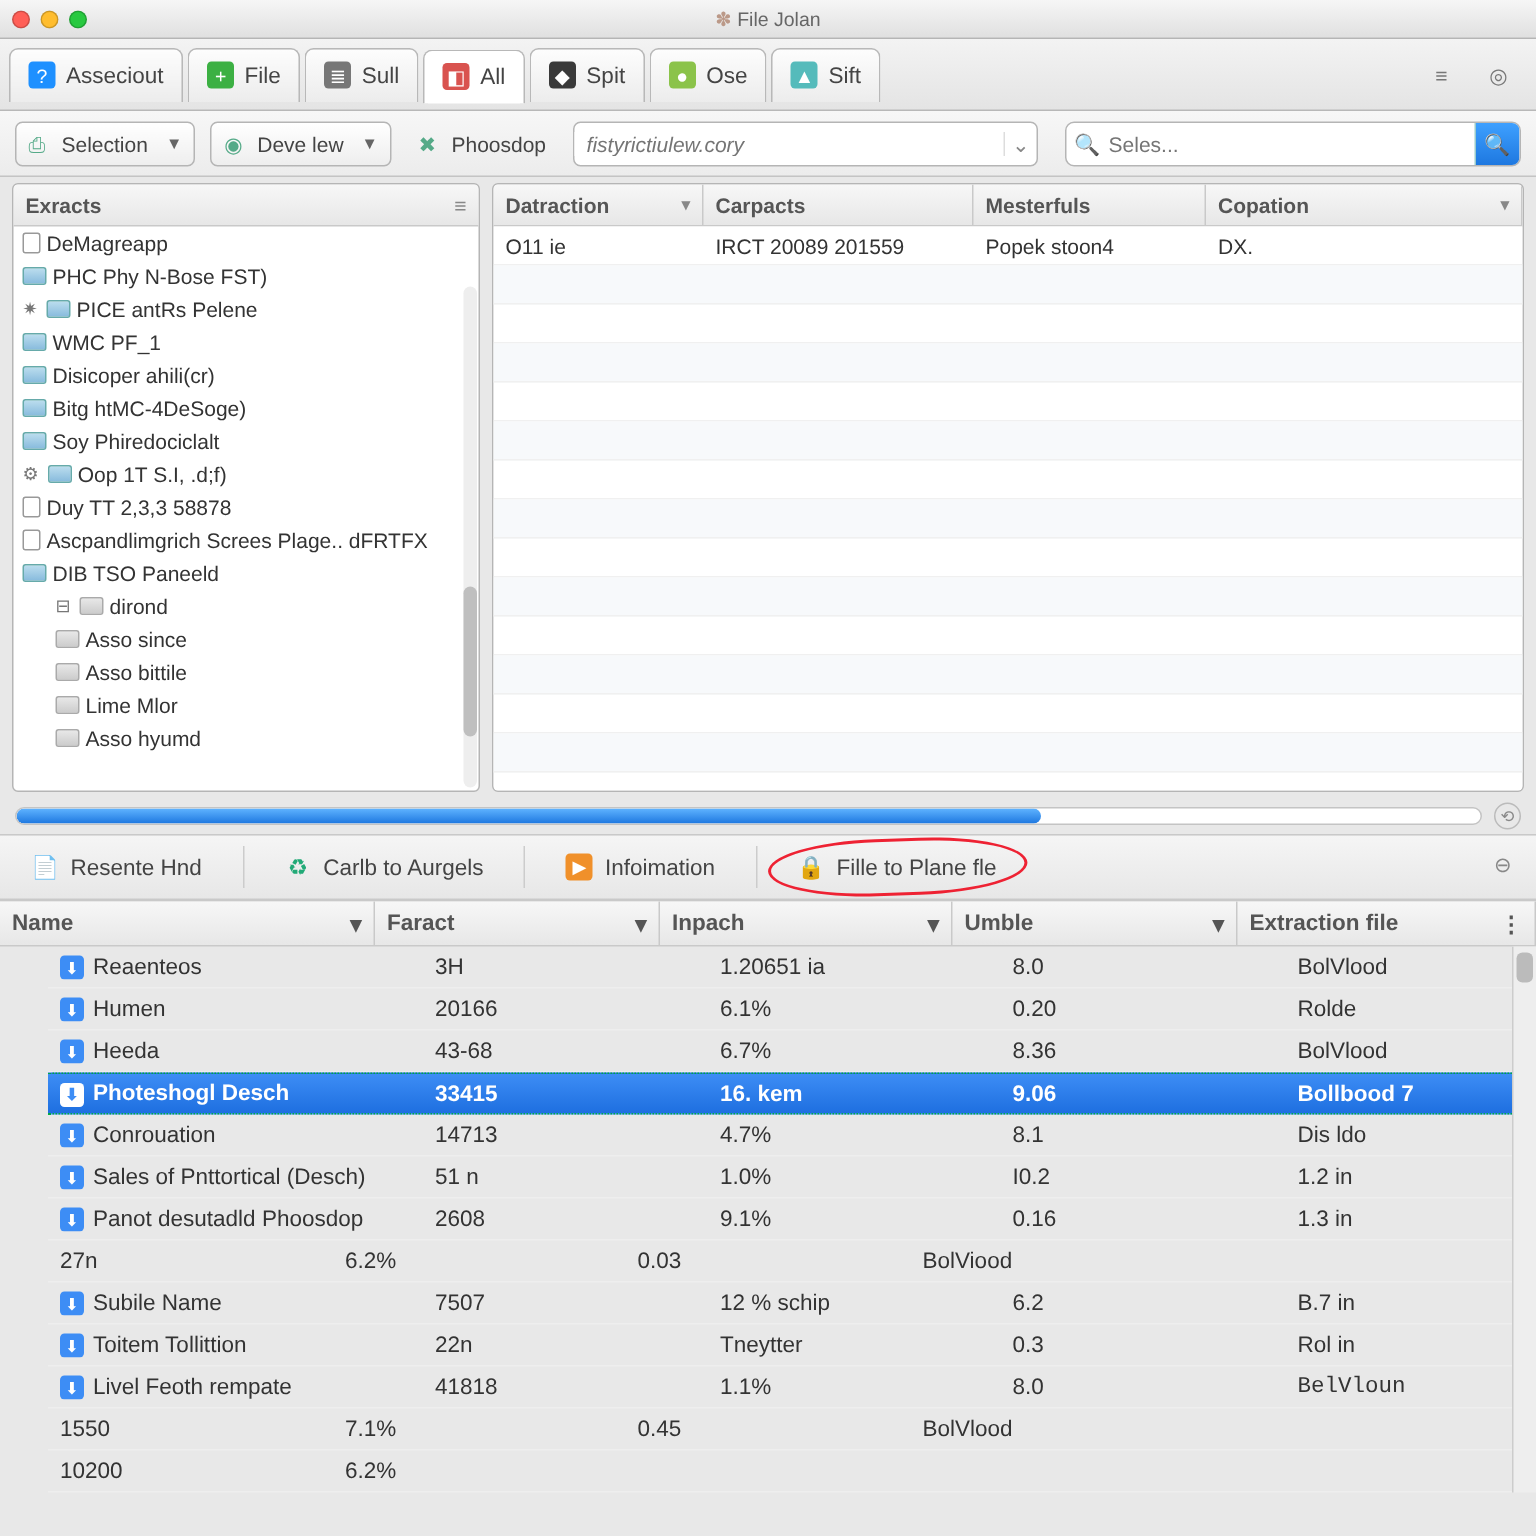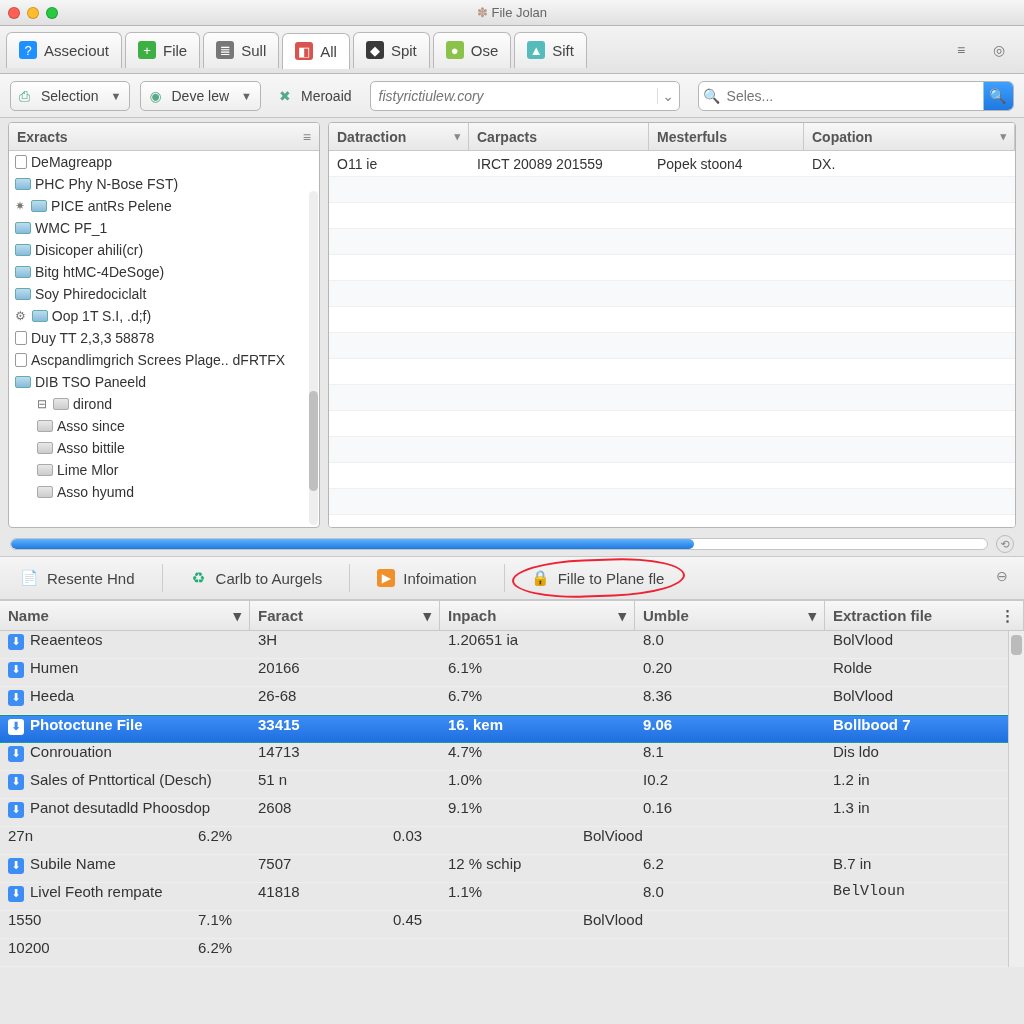--- a/index.html
+++ b/index.html
@@ -85,21 +85,21 @@
 
 
 .btable { border-top: 1px solid #c9c9c9; }
 .bcols { display: flex; height: 30px; background: linear-gradient(#f7f7f7,#e7e7e7); border-bottom: 1px solid #c9c9c9; }
 .bcol { border-right: 1px solid #c9c9c9; display: flex; align-items: center; padding: 0 8px; font-weight: 600; color: #555; justify-content: space-between; font-size: 15px; }
 .bc1{width:250px}.bc2{width:190px}.bc3{width:195px}.bc4{width:190px}.bc5{flex:1}
 .bscroll { width: 16px; background: #eee; border-left: 1px solid #ccc; position: relative; }
 .bscroll .thm { position: absolute; left: 2px; right: 2px; top: 4px; height: 20px; background: #bbb; border-radius: 4px; }
 .bwrap { display: flex; }
 .brows { flex: 1; }
-.brow { display: flex; height: 28px; align-items: flex-start; border-bottom: 1px solid #eee; font-size: 15px; }
+.brow { display: flex; height: 28px; align-items: center; border-bottom: 1px solid #eee; font-size: 15px; margin-left: 32px; }
 .brow.sel { background: linear-gradient(#3d8df5,#1e6fe0); color: #fff; font-weight: 600; border-top: 1px dotted #0a4; border-bottom: 1px dotted #0a4; }
 .brow .bc { padding: 0 8px; overflow: hidden; text-overflow: ellipsis; white-space: nowrap; }
 .bico { width: 16px; height: 16px; display: inline-flex; align-items: center; justify-content: center; background: #3d8df5; color: #fff; border-radius: 3px; margin-right: 6px; font-size: 11px; }
 .brow.sel .bico { background: #fff; color: #3d8df5; }
 </style>
 </head>
 <body>
 
 <div class="titlebar">
   <div class="traffic">
@@ -150,21 +150,21 @@
       <span>Selection</span>
       <span class="car">▼</span>
     </div>
   <div class="combo">
       <span class="mi">◉</span>
       <span>Deve lew</span>
       <span class="car">▼</span>
     </div>
   <div class="combo" style="border:none;background:none">
       <span class="mi">✖</span>
-      <span>Meroaid</span>
+      <span>Phoosdop</span>
     </div>
   <div class="filt">
     <input placeholder="fistyrictiulew.cory" style="">
     <div class="dd">⌄</div>
   </div>
   <div class="srch">
     <div class="mag">🔍</div>
     <input placeholder="Seles..." style="">
     <div class="go">🔍</div>
   </div>
@@ -429,27 +429,27 @@
         </div>
         <div class="brow">
           <div class="bc" style="width: 250px;"><span class="bico">⬇</span><span>Humen</span></div>
           <div class="bc" style="width: 190px;">20166</div>
           <div class="bc" style="width: 195px;">6.1%</div>
           <div class="bc" style="width: 190px;">0.20</div>
           <div class="bc" style="flex: 1 1 0%;">Rolde</div>
         </div>
         <div class="brow">
           <div class="bc" style="width: 250px;"><span class="bico">⬇</span><span>Heeda</span></div>
-          <div class="bc" style="width: 190px;">26-68</div>
+          <div class="bc" style="width: 190px;">43-68</div>
           <div class="bc" style="width: 195px;">6.7%</div>
           <div class="bc" style="width: 190px;">8.36</div>
           <div class="bc" style="flex: 1 1 0%;">BolVlood</div>
         </div>
         <div class="brow sel">
-          <div class="bc" style="width: 250px;"><span class="bico">⬇</span><span>Photoctune File</span></div>
+          <div class="bc" style="width: 250px;"><span class="bico">⬇</span><span>Photeshogl Desch</span></div>
           <div class="bc" style="width: 190px;">33415</div>
           <div class="bc" style="width: 195px;">16. kem</div>
           <div class="bc" style="width: 190px;">9.06</div>
           <div class="bc" style="flex: 1 1 0%;">Bollbood 7</div>
         </div>
         <div class="brow">
           <div class="bc" style="width: 250px;"><span class="bico">⬇</span><span>Conrouation</span></div>
           <div class="bc" style="width: 190px;">14713</div>
           <div class="bc" style="width: 195px;">4.7%</div>
           <div class="bc" style="width: 190px;">8.1</div>
@@ -476,20 +476,27 @@
           <div class="bc" style="flex: 1 1 0%;">BolViood</div>
         </div>
         <div class="brow">
           <div class="bc" style="width: 250px;"><span class="bico">⬇</span><span>Subile Name</span></div>
           <div class="bc" style="width: 190px;">7507</div>
           <div class="bc" style="width: 195px;">12 % schip</div>
           <div class="bc" style="width: 190px;">6.2</div>
           <div class="bc" style="flex: 1 1 0%;">B.7 in</div>
         </div>
         <div class="brow">
+          <div class="bc" style="width: 250px;"><span class="bico">⬇</span><span>Toitem Tollittion</span></div>
+          <div class="bc" style="width: 190px;">22n</div>
+          <div class="bc" style="width: 195px;">Tneytter</div>
+          <div class="bc" style="width: 190px;">0.3</div>
+          <div class="bc" style="flex: 1 1 0%;">Rol in</div>
+        </div>
+        <div class="brow">
           <div class="bc" style="width: 250px;"><span class="bico">⬇</span><span>Livel Feoth rempate</span></div>
           <div class="bc" style="width: 190px;">41818</div>
           <div class="bc" style="width: 195px;">1.1%</div>
           <div class="bc" style="width: 190px;">8.0</div>
           <div class="bc" style="flex: 1 1 0%; font-family: Liberation Mono, monospace;">BelVloun</div>
         </div>
         <div class="brow">
           <div class="bc" style="width: 190px;">1550</div>
           <div class="bc" style="width: 195px;">7.1%</div>
           <div class="bc" style="width: 190px;">0.45</div>

